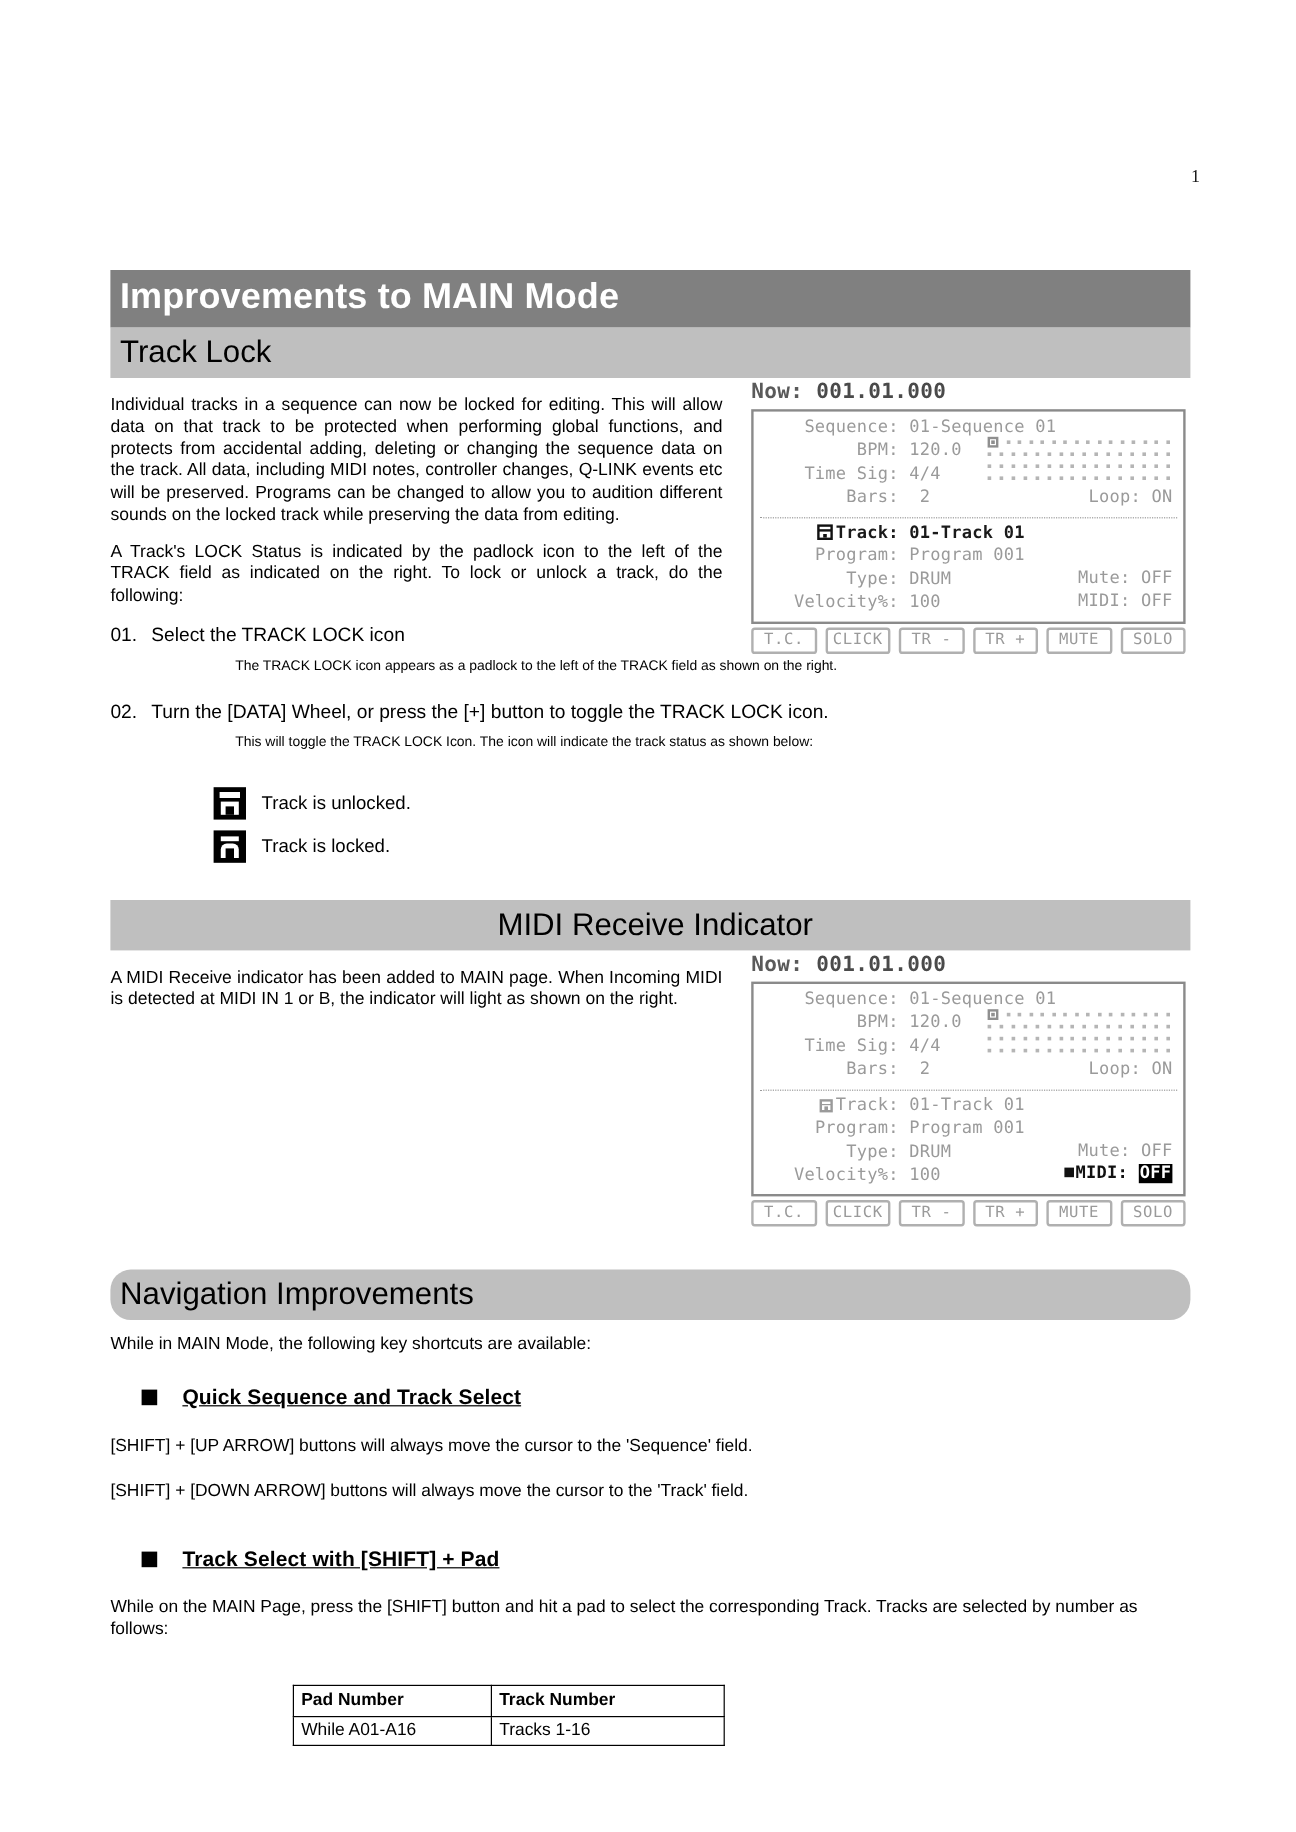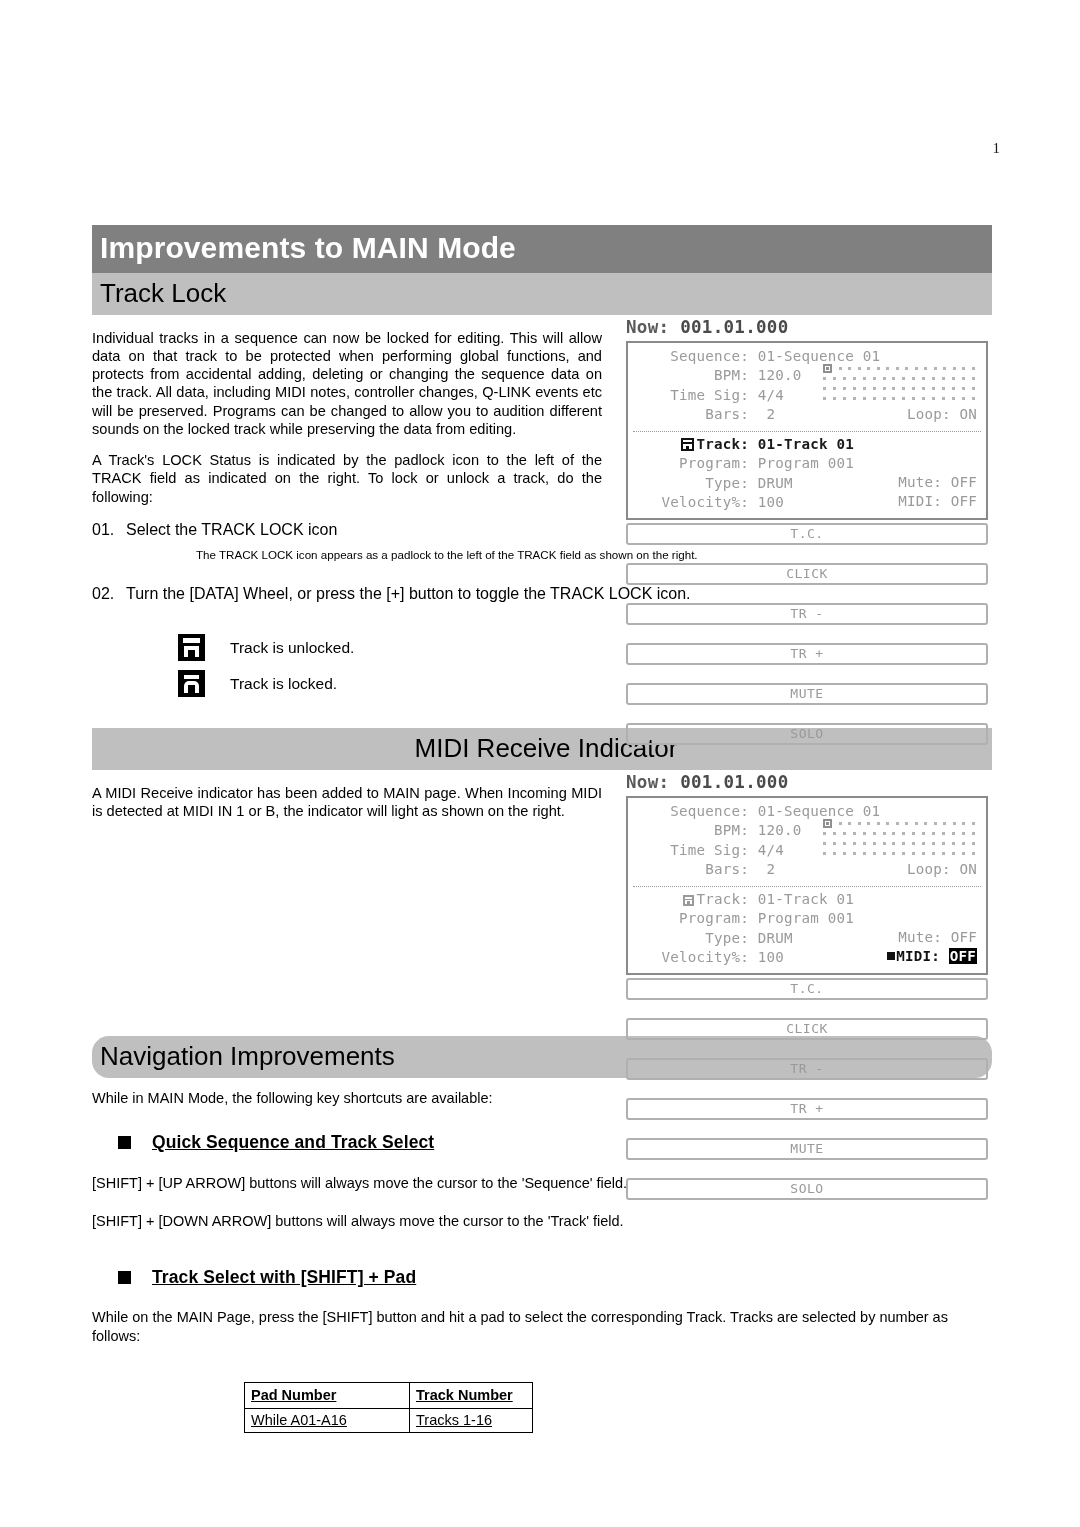--- a/index.html
+++ b/index.html
@@ -98,21 +98,20 @@
     height: 36px;
   }
   .icon-row .ico-wrap {
     width: 40px;
     margin-left: 86px;
     display: flex;
     justify-content: flex-start;
   }
   .icon-row .lbl {
     font-size: 15.5px;
-    margin-left: 12px;
   }
   .padlock-box {
     width: 27px;
     height: 27px;
     background: #000;
     position: relative;
     display: inline-block;
   }
   
   .pl-unlocked .bar {
@@ -268,23 +267,22 @@
     width: 11px; height: 11px;
     background: #9a9a9a;
   }
   .pad-ico.small .b1 { left: 2px; top: 2px; width: 7px; height: 2px; }
   .pad-ico.small .b2 { left: 2px; top: 5px; width: 7px; height: 4px; }
   .pad-ico.small .b3 { left: 4px; top: 6px; width: 3px; height: 3px; background: #9a9a9a; }
 
   
   .softbtns {
     display: flex;
-    gap: 18px;
+    gap: 7px;
     margin-top: 3px;
-    flex-direction: column;
   }
   .softbtn {
     flex: 1;
     border: 2px solid #b0b0b0;
     border-radius: 3px;
     text-align: center;
     font-family: "DejaVu Sans Mono", monospace;
     font-size: 13px;
     line-height: 17px;
     color: #9a9a9a;
@@ -322,22 +320,21 @@
     font-size: 14.5px;
     line-height: 19px;
     margin: 20px 0 0 0;
     width: 898px;
   }
 
   
   .pad-table {
     border-collapse: collapse;
     margin: 36px 0 0 152px;
-    width: 289px;
-    text-decoration: underline;
+    width: 360px;
   }
   .pad-table td, .pad-table th {
     border: 1px solid #000;
     padding: 3px 6px 4px 6px;
     font-size: 14.5px;
     text-align: left;
     font-weight: normal;
   }
   .pad-table th {
     font-weight: bold;
@@ -476,20 +473,21 @@
         <div class="step">
           <span class="num">01.</span>
           <span>Select the TRACK LOCK icon</span>
         </div>
         <div class="sub-note">The TRACK LOCK icon appears as a padlock to the left of the TRACK field as shown on the right.</div>
 
         <div class="step" style="margin-top:22px;">
           <span class="num">02.</span>
           <span>Turn the [DATA] Wheel, or press the [+] button to toggle the TRACK LOCK icon.</span>
         </div>
+        <div class="sub-note">This will toggle the TRACK LOCK Icon.   The icon will indicate the track status as shown below:</div>
       </div>
 
       <div class="icon-legend">
         <div class="icon-row">
           <span class="ico-wrap">
             <span class="padlock-box pl-unlocked">
               <span class="bar"></span>
                 <span class="body"></span>
                 <span class="slot"></span>
             </span>

